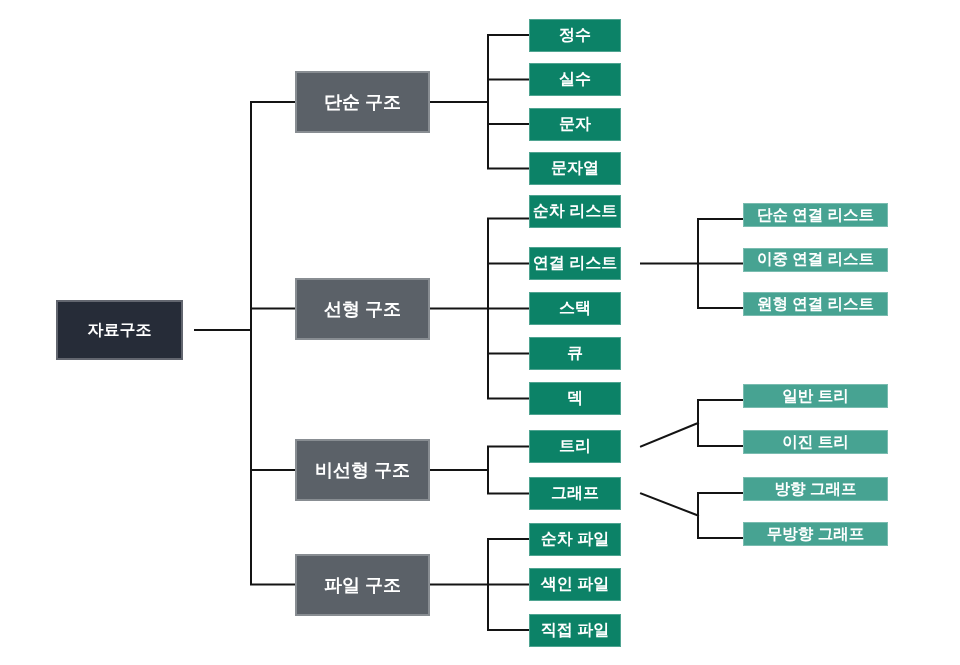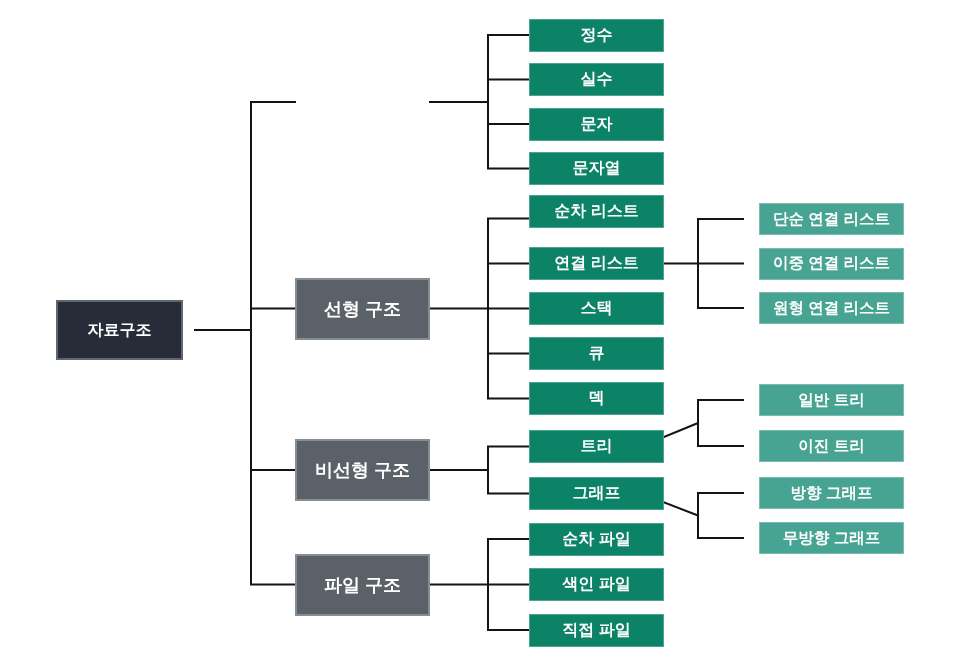--- a/index.html
+++ b/index.html
@@ -30,31 +30,30 @@
     width: 127px; height: 60px; left: 56px;
     background: var(--root-box, #262c38);
     font-size: 16px;
   }
   .lv1 {
     width: 135px; height: 62px; left: 295px;
     background: var(--level1-box, #5b6168);
     font-size: 18px;
   }
   .lv2 {
-    width: 135px; height: 33px; left: 529px;
+    width: 92px; height: 33px; left: 529px;
     background: var(--level2-box, #0c8267);
     font-size: 16px;
     border-width: 1px;
   }
   .lv3 {
-    width: 145px; height: 32px; left: 743px;
+    width: 145px; height: 24px; left: 743px;
     background: var(--level3-box, #47a392);
     font-size: 15.5px;
     border-width: 1px;
-    margin-left: 16px;
   }
 </style>
 </head>
 <body>
 
 <div id="canvas">
 
   <svg id="connectors" width="960" height="665" viewBox="0 0 960 665">
     <g fill="none" stroke="currentColor" stroke-width="2" stroke-linecap="square">
       <path d="M195 330 H251 M251 102 V584.5 M251 102 H295 M251 308.5 H295 M251 470 H295 M251 584.5 H295"></path>
@@ -63,20 +62,21 @@
       <path d="M641 263.5 H698 M698 219 V308 M698 219 H743 M698 263.5 H743 M698 308 H743"></path>
       <path d="M430 470 H488 M488 446.5 V493.5 M488 446.5 H529 M488 493.5 H529"></path>
       <path d="M641 446.5 L698 423 M698 400 V446 M698 400 H743 M698 446 H743"></path>
       <path d="M641 493.5 L698 515.5 M698 493 V538 M698 493 H743 M698 538 H743"></path>
       <path d="M430 584.5 H488 M488 539 V630 M488 539 H529 M488 584.5 H529 M488 630 H529"></path>
     </g>
   </svg>
 
   <div class="node root" style="top:300px">자료구조</div>
 
+  <div class="node lv1" style="top:71px">단순 구조</div>
   <div class="node lv1" style="top:277.5px">선형 구조</div>
   <div class="node lv1" style="top:439px">비선형 구조</div>
   <div class="node lv1" style="top:553.5px">파일 구조</div>
 
   <div class="node lv2" style="top:18.5px">정수</div>
   <div class="node lv2" style="top:63px">실수</div>
   <div class="node lv2" style="top:107.5px">문자</div>
   <div class="node lv2" style="top:152px">문자열</div>
 
   <div class="node lv2" style="top:195px">순차 리스트</div>

